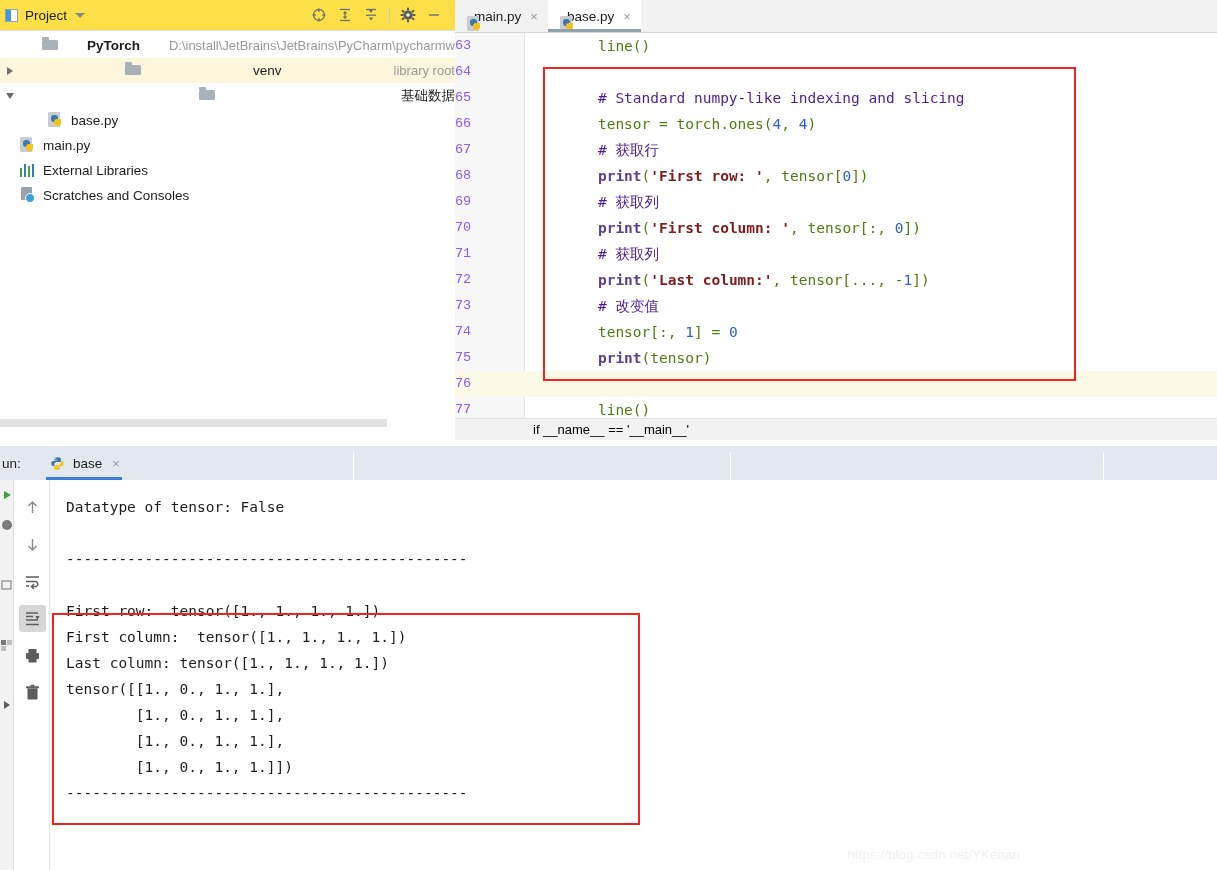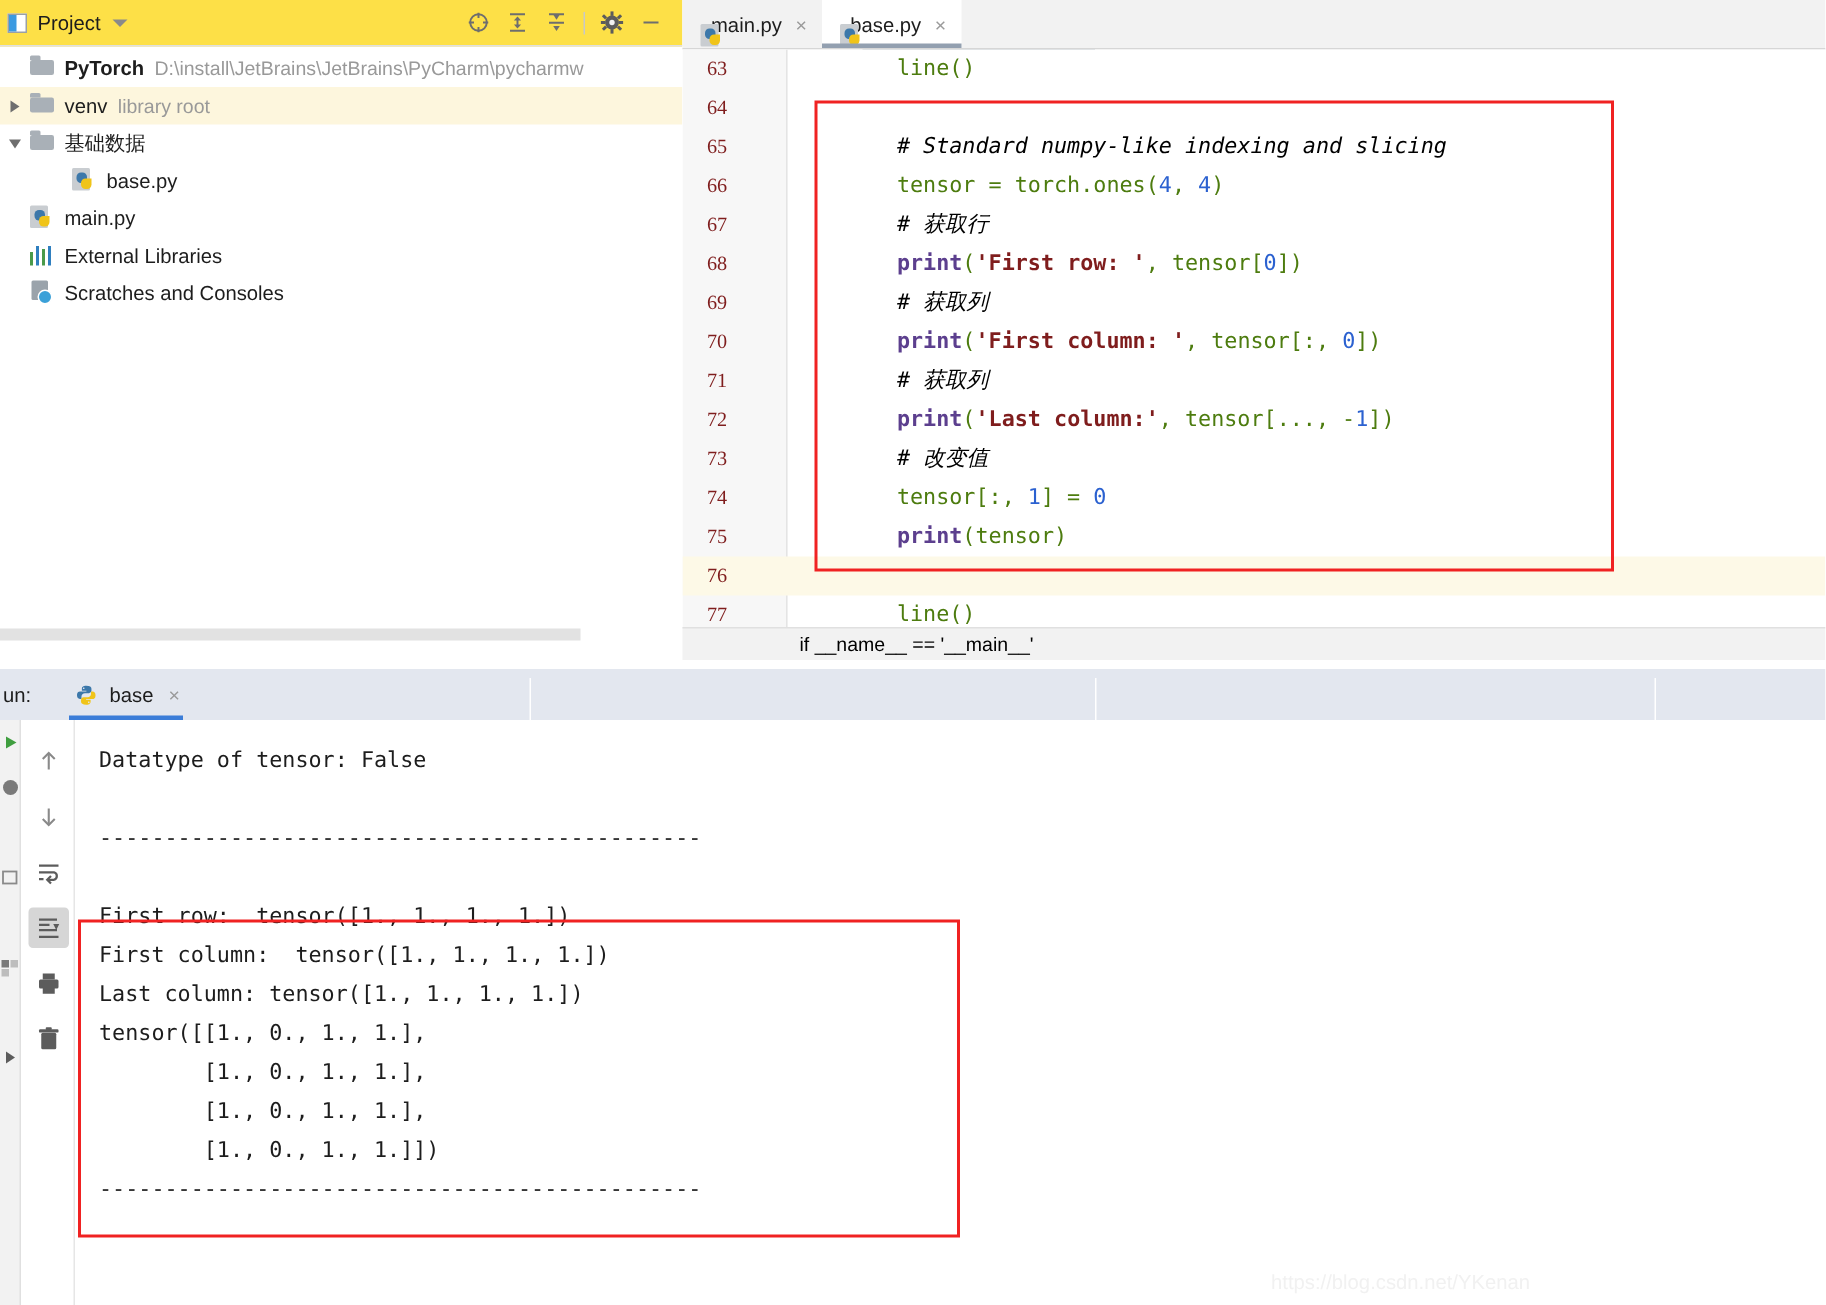--- a/index.html
+++ b/index.html
@@ -57,21 +57,21 @@
   .tree-row.highlighted { background: #fdf6dd; }
   .arrow-cell { width: 20px; display: flex; justify-content: center; align-items: center; flex: 0 0 20px; }
   .arrow {
     width: 0; height: 0; border-top: 4.5px solid transparent;
     border-bottom: 4.5px solid transparent; border-left: 6px solid #6e6e6e;
   }
   .arrow.open {
     border-left: 4.5px solid transparent; border-right: 4.5px solid transparent;
     border-top: 6px solid #6e6e6e; border-bottom: 0;
   }
-  .ind-0 { padding-left: 0px; }
+  .ind-0 { padding-left: 0px; justify-content: space-between; }
   .ind-1 { padding-left: 0px; }
   .ind-2 { padding-left: 28px; }
   .node-icon { width: 17px; height: 17px; margin-right: 6px; flex: 0 0 17px; position: relative; }
   .folder-ic { position: relative; width: 16px; height: 13px; margin-top: 2px; }
   .folder-ic::before {
     content:""; position:absolute; left:0; top:0; width:7px; height:3px;
     background:#a9b0b7; border-radius: 1px 1px 0 0;
   }
   .folder-ic::after {
     content:""; position:absolute; left:0; top:2.5px; width:16px; height:10.5px;
@@ -135,26 +135,26 @@
     position:absolute; left:0; top:0; width:70px; height:100%;
     background:#f7f7f7; border-right:1px solid #e4e4e4; box-sizing:border-box;
   }
   .code-lines { position:absolute; left:0; top:0; right:0; }
   .cline {
     height:26px; line-height:26px; display:flex; position:relative;
     font-family:"DejaVu Sans Mono","Liberation Mono",monospace; font-size:14.5px;
   }
   .cline.current { background:#fdf9e7; }
   .lnum {
-    width:58px; text-align:center; padding-right:12px; color:#7f1d1d;
+    width:58px; text-align:left; padding-right:12px; color:#8b5cf6;
     font-size:13.5px; flex:0 0 58px; box-sizing:border-box;
-    font-family:Liberation Serif, serif;
+    font-family:Liberation Mono, monospace;
   }
   .ctext { padding-left:50px; white-space:pre; color:#1d1d1d; }
-  .tk-com { color:#000000; font-style:italic; }
+  .tk-com { color:#4c1d95; }
   .tk-str { color:#7f1d1d; font-weight:bold; }
   .tk-num { color:#2b61d0; }
   .tk-fn  { color:#5c3f8e; font-weight:bold; }
   .tk-pl  { color:#4d7c0f; }
 
   .editor-vscroll-top {
     position:absolute; left:120px; top:33px; width:155px; height:5px; background:#9aa5b0;
   }
   .breadcrumb {
     position:absolute; left:0; bottom:0; width:762px; height:22px;

